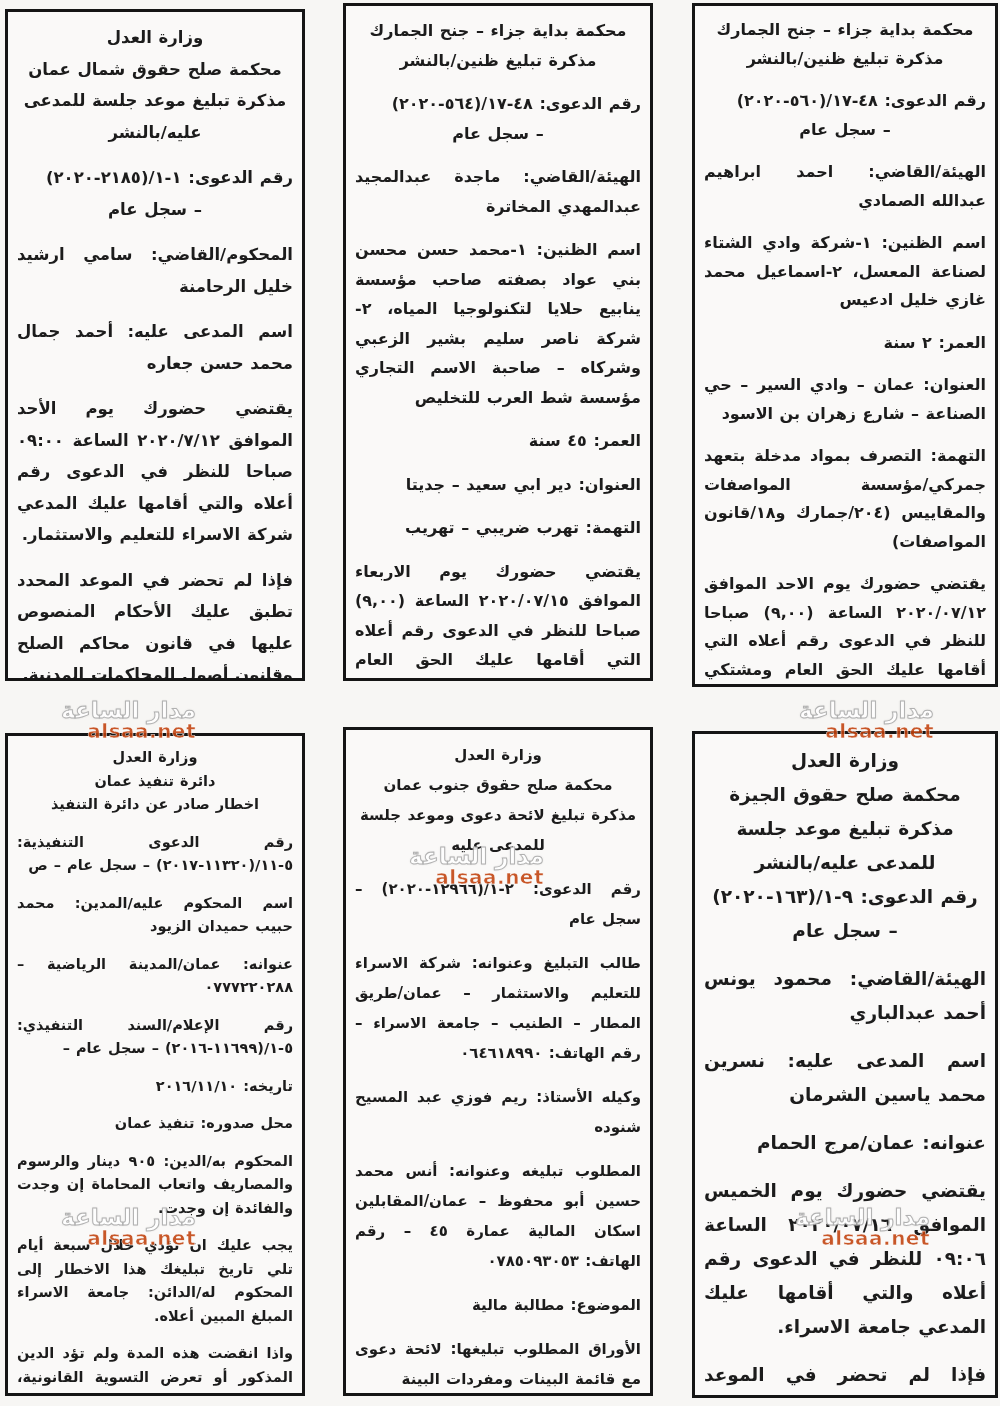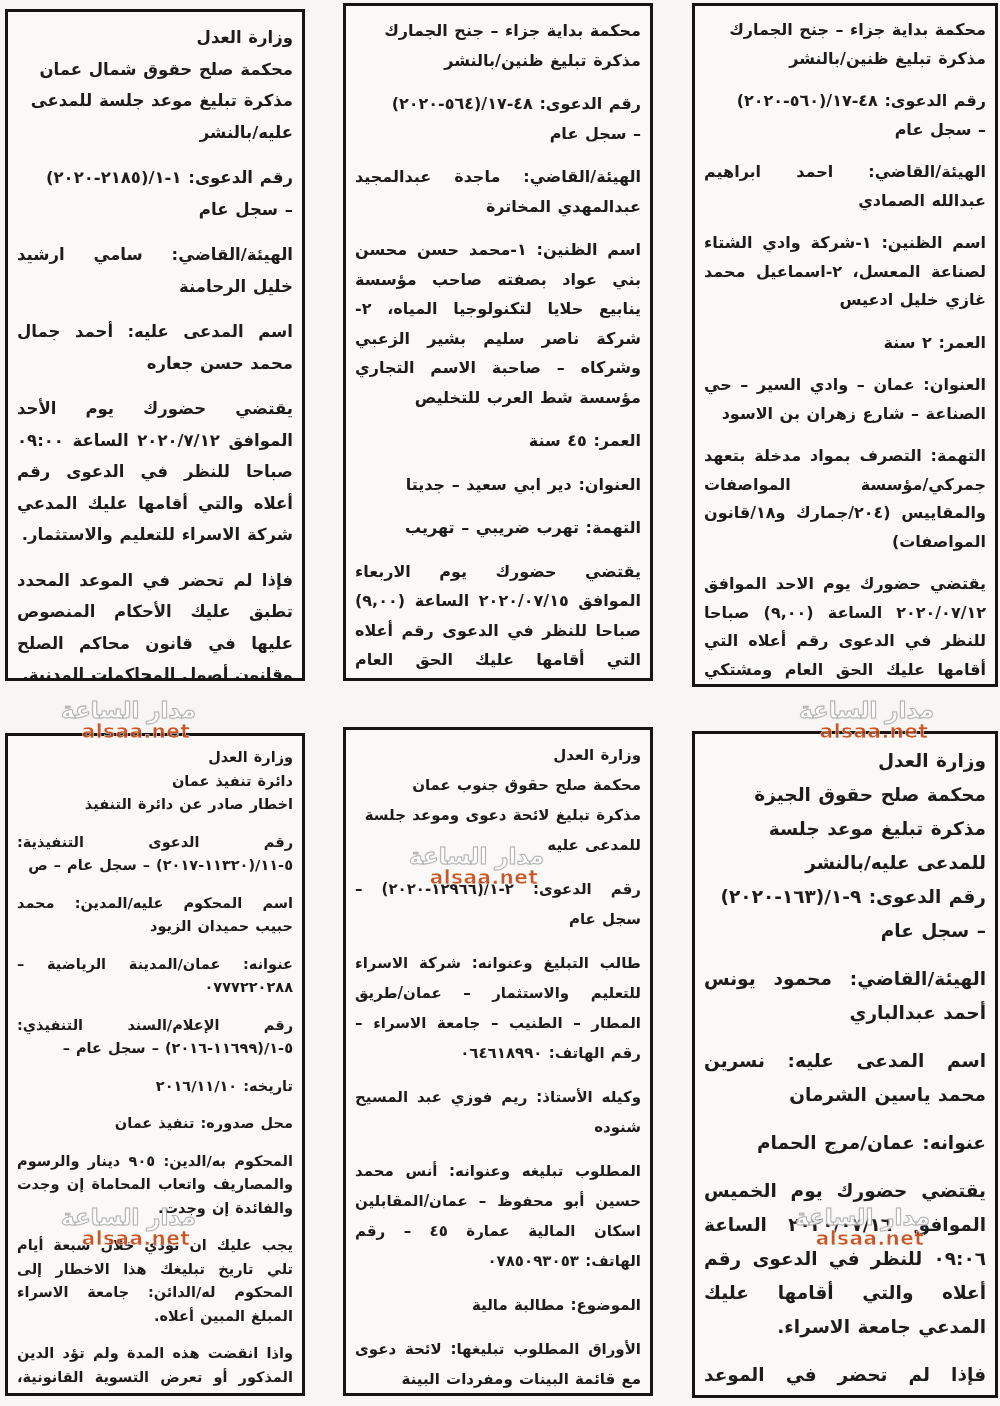--- a/index.html
+++ b/index.html
@@ -9,33 +9,33 @@
     font-family:"DejaVu Sans",sans-serif;
   }
   .board{position:absolute;inset:0;width:1000px;height:1406px;}
   .notice{
     position:absolute;box-sizing:border-box;
     border:3px solid #151515;background:#faf9f8;
     padding:10px 9px;direction:rtl;color:#1c1c1c;font-weight:700;
     overflow:hidden;
   }
   .line{word-spacing:1px;}
-  .line.c{text-align:right;}
+  .line.c{text-align:center;}
   .line.j{text-align:justify;margin-top:14px;}
   
   .n-tr{left:692px;top:3px;width:306px;height:684px;font-size:16px;line-height:28.5px;}
   .n-tm{left:343px;top:3px;width:310px;height:678px;font-size:16px;line-height:29.5px;}
   .n-tl{left:5px;top:9px;width:300px;height:672px;font-size:16.5px;line-height:31.5px;}
   
   .n-br{left:692px;top:731px;width:306px;height:667px;font-size:18.5px;line-height:34px;}
   .n-bm{left:343px;top:727px;width:310px;height:669px;font-size:15px;line-height:30px;}
   .n-bl{left:5px;top:733px;width:300px;height:663px;font-size:14.5px;line-height:23.5px;}
   
   .stamp{
-    position:absolute;z-index:9;width:120px;text-align:center;
+    position:absolute;z-index:9;width:120px;
     pointer-events:none;opacity:.88;font-weight:700;direction:rtl;
   }
   .stamp .t{
     display:block;font-size:23px;line-height:26px;color:#ffffff;
     -webkit-text-stroke:1px #a8a8a8;text-shadow:0 0 2px rgba(150,150,150,.55);
     white-space:nowrap;
   }
   .stamp .s{
     display:block;font-size:20px;line-height:22px;color:#c2410c;
     -webkit-text-stroke:.5px #ffffff;margin-top:-3px;letter-spacing:.5px;
@@ -75,21 +75,21 @@
       <div class="line j">العنوان: دير ابي سعيد – جديتا</div>
       <div class="line j">التهمة: تهرب ضريبي – تهريب</div>
       <div class="line j">يقتضي حضورك يوم الاربعاء الموافق ٢٠٢٠/٠٧/١٥ الساعة (٩,٠٠) صباحا للنظر في الدعوى رقم أعلاه التي أقامها عليك الحق العام ومشتكي مدعي عام الجمارك، فإذا لم تحضر في الموعد المحدد تنفذ بحقك الأحكام المنصوص عليها في قانون الجمارك وقانون أصول المحاكمات الجزائية.</div>
     </article>
   <article class="notice n-tl">
       <div class="line c">وزارة العدل</div>
       <div class="line c">محكمة صلح حقوق شمال عمان</div>
       <div class="line c">مذكرة تبليغ موعد جلسة للمدعى عليه/بالنشر</div>
       <div class="line j">رقم الدعوى: ١-١/(٢١٨٥-٢٠٢٠)</div>
       <div class="line c">– سجل عام</div>
-      <div class="line j">الهيئة/القاضي: سامي ارشيد خليل الرحامنة</div>
+      <div class="line j">المحكوم/القاضي: سامي ارشيد خليل الرحامنة</div>
       <div class="line j">اسم المدعى عليه: أحمد جمال محمد حسن جعاره</div>
       <div class="line j">يقتضي حضورك يوم الأحد الموافق ٢٠٢٠/٧/١٢ الساعة ٠٩:٠٠ صباحا للنظر في الدعوى رقم أعلاه والتي أقامها عليك المدعي شركة الاسراء للتعليم والاستثمار.</div>
       <div class="line j">فإذا لم تحضر في الموعد المحدد تطبق عليك الأحكام المنصوص عليها في قانون محاكم الصلح وقانون أصول المحاكمات المدنية.</div>
     </article>
   <article class="notice n-br">
       <div class="line c">وزارة العدل</div>
       <div class="line c">محكمة صلح حقوق الجيزة</div>
       <div class="line c">مذكرة تبليغ موعد جلسة للمدعى عليه/بالنشر</div>
       <div class="line c">رقم الدعوى: ٩-١/(١٦٣-٢٠٢٠) – سجل عام</div>
       <div class="line j">الهيئة/القاضي: محمود يونس أحمد عبدالباري</div>

